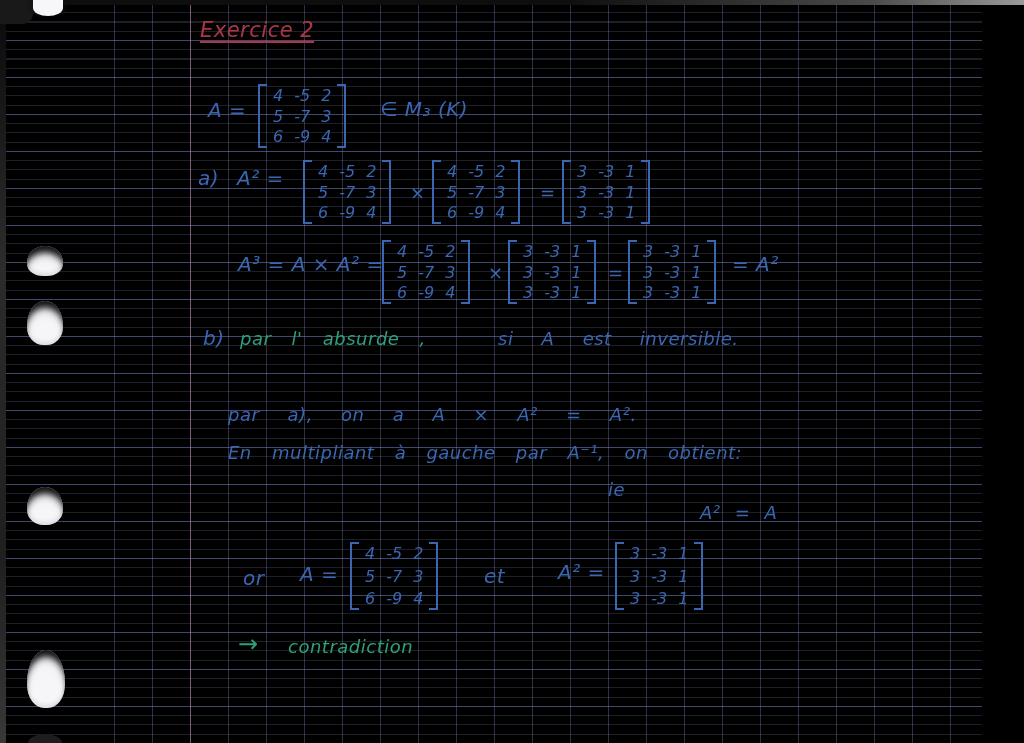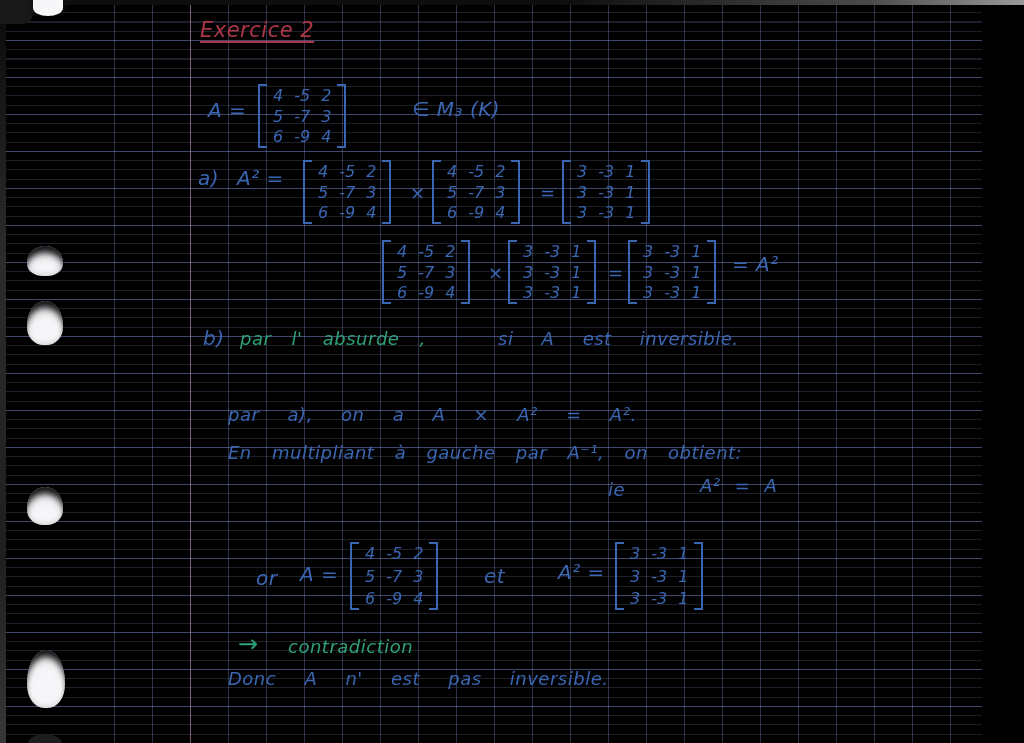--- a/index.html
+++ b/index.html
@@ -87,21 +87,21 @@
         <span class="mcell">2</span>
         <span class="mcell">5</span>
         <span class="mcell">-7</span>
         <span class="mcell">3</span>
         <span class="mcell">6</span>
         <span class="mcell">-9</span>
         <span class="mcell">4</span>
       </span>
     <span class="brk r"></span>
   </span>
-  <span class="t blue big" style="left:380px; top:97px;padding-left:32px;">∈  M₃ (K)</span>
+  <span class="t blue big" style="left:380px; top:97px;">∈  M₃ (K)</span>
 
   <span class="t blue big" style="left:198px; top:166px;">a)</span>
   <span class="t blue big" style="left:237px; top:166px;">A² =</span>
   <span class="matrix" style="left:303px; top:160px; height:64px;">
     <span class="brk l"></span>
     <span class="mgrid" style="grid-template-columns: repeat(3, auto);">
         <span class="mcell">4</span>
         <span class="mcell">-5</span>
         <span class="mcell">2</span>
         <span class="mcell">5</span>
@@ -139,20 +139,21 @@
         <span class="mcell">3</span>
         <span class="mcell">-3</span>
         <span class="mcell">1</span>
         <span class="mcell">3</span>
         <span class="mcell">-3</span>
         <span class="mcell">1</span>
       </span>
     <span class="brk r"></span>
   </span>
 
+  <span class="t blue big" style="left:238px; top:252px;">A³ = A × A² =</span>
   <span class="matrix" style="left:382px; top:240px; height:64px;">
     <span class="brk l"></span>
     <span class="mgrid" style="grid-template-columns: repeat(3, auto);">
         <span class="mcell">4</span>
         <span class="mcell">-5</span>
         <span class="mcell">2</span>
         <span class="mcell">5</span>
         <span class="mcell">-7</span>
         <span class="mcell">3</span>
         <span class="mcell">6</span>
@@ -196,23 +197,23 @@
   <span class="t blue big" style="left:732px; top:252px;">= A²</span>
 
   <span class="t blue big" style="left:203px; top:326px;">b)</span>
   <span class="t green ws14" style="left:240px; top:328px;">par l' absurde ,</span>
   <span class="t blue ws22" style="left:498px; top:328px;">si A est inversible.</span>
 
   <span class="t blue ws22" style="left:228px; top:404px;">par a), on a A × A² = A².</span>
   <span class="t blue ws14" style="left:228px; top:442px;">En multipliant à gauche par A⁻¹, on obtient:</span>
 
   <span class="t blue" style="left:608px; top:479px;">ie</span>
-  <span class="t blue ws8" style="left:700px; top:475px;">A² = A</span>
-
-  <span class="t blue big" style="left:256px; top:566px;">or</span>
+  <span class="t blue ws8" style="left:700px; top:502px;">A² = A</span>
+
+  <span class="t blue big" style="left:243px; top:566px;">or</span>
   <span class="t blue big" style="left:300px; top:562px;">A =</span>
   <span class="matrix" style="left:350px; top:542px; height:68px;">
     <span class="brk l"></span>
     <span class="mgrid" style="grid-template-columns: repeat(3, auto);">
         <span class="mcell">4</span>
         <span class="mcell">-5</span>
         <span class="mcell">2</span>
         <span class="mcell">5</span>
         <span class="mcell">-7</span>
         <span class="mcell">3</span>
@@ -235,15 +236,14 @@
         <span class="mcell">1</span>
         <span class="mcell">3</span>
         <span class="mcell">-3</span>
         <span class="mcell">1</span>
       </span>
     <span class="brk r"></span>
   </span>
 
   <span class="t green big" style="left:238px; top:630px; font-size:24px;">→</span>
   <span class="t green" style="left:288px; top:636px;">contradiction</span>
-  <span class="t blue ws22" style="left:228px; top:668px;">Donc A n' est pas inversible.</span>
 
 </div>
 
 </body></html>

